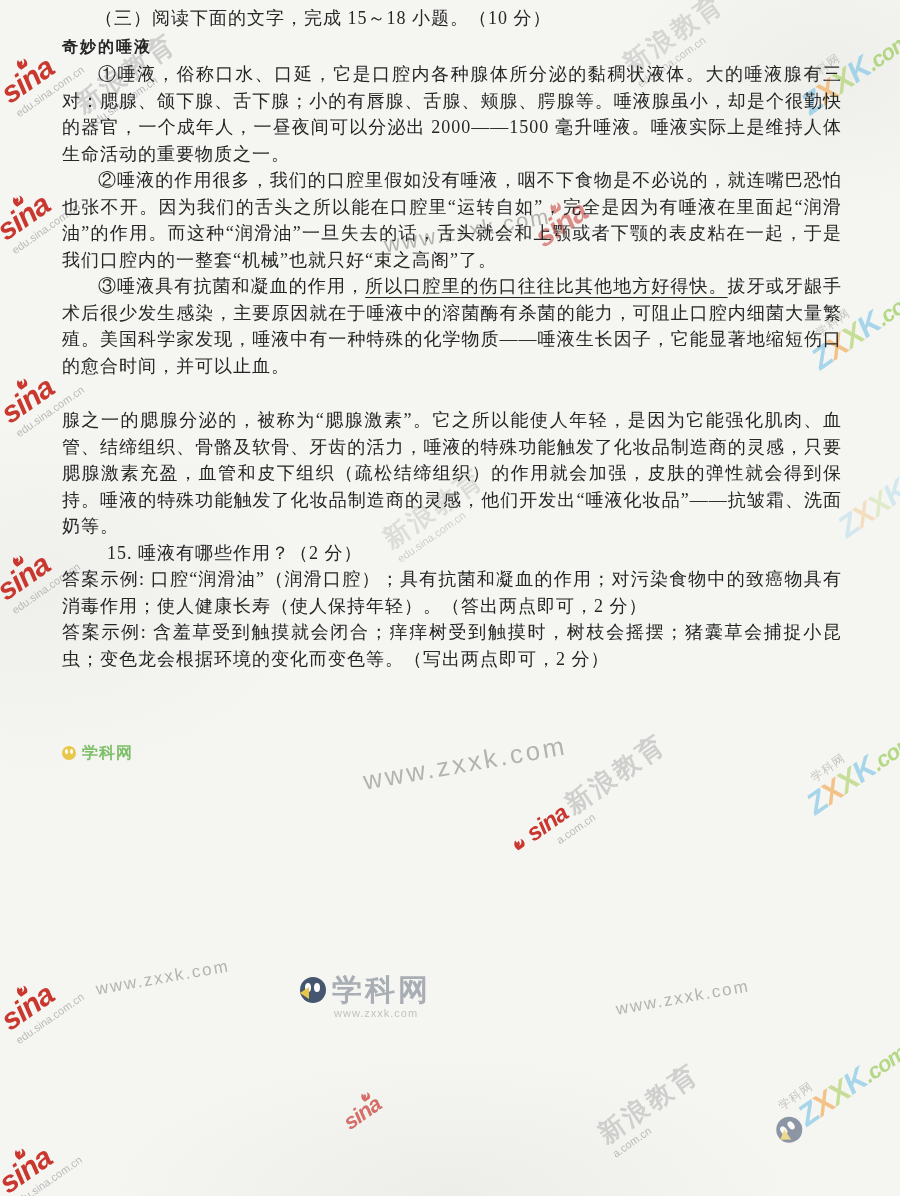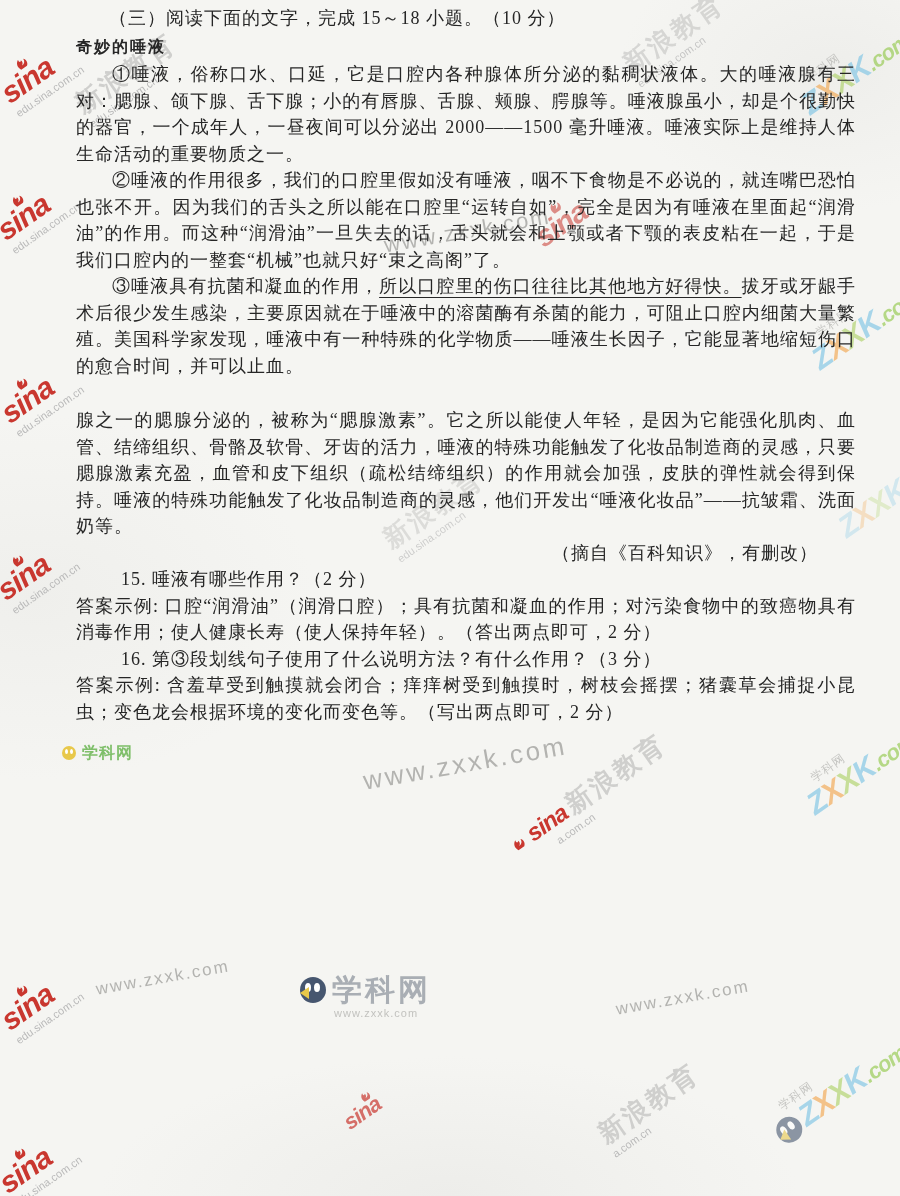--- a/index.html
+++ b/index.html
@@ -10,21 +10,21 @@
     background-image:
       radial-gradient(ellipse 300px 200px at 92% 6%, #eeeeeb 0%, rgba(238,238,235,0) 70%),
       radial-gradient(ellipse 400px 260px at 4% 50%, #efefec 0%, rgba(239,239,236,0) 70%),
       radial-gradient(ellipse 500px 200px at 50% 100%, #ededea 0%, rgba(237,237,234,0) 70%);
     overflow:hidden;
     font-family:"Liberation Serif","DejaVu Serif",serif;
   }
 
   
   .content{
-    position:absolute;left:76px;top:5px;width:780px;z-index:2;
+    position:absolute;left:62px;top:5px;width:780px;z-index:2;
     color:#262626;
     font-size:18px;line-height:26.5px;
     letter-spacing:1px;
     text-align:justify;
   }
   .section-header{margin-left:33px;}
   .doc-title{
     margin:2px 0 1px 0;
     font-size:16px;font-weight:bold;
     text-align:left;letter-spacing:2px;
@@ -258,24 +258,22 @@
     <p class="para">①唾液，俗称口水、口延，它是口腔内各种腺体所分泌的黏稠状液体。大的唾液腺有三对：腮腺、颌下腺、舌下腺；小的有唇腺、舌腺、颊腺、腭腺等。唾液腺虽小，却是个很勤快的器官，一个成年人，一昼夜间可以分泌出 2000——1500 毫升唾液。唾液实际上是维持人体生命活动的重要物质之一。</p>
 
     <p class="para">②唾液的作用很多，我们的口腔里假如没有唾液，咽不下食物是不必说的，就连嘴巴恐怕也张不开。因为我们的舌头之所以能在口腔里“运转自如”，完全是因为有唾液在里面起“润滑油”的作用。而这种“润滑油”一旦失去的话，舌头就会和上颚或者下颚的表皮粘在一起，于是我们口腔内的一整套“机械”也就只好“束之高阁”了。</p>
 
     <p class="para"><span>③唾液具有抗菌和凝血的作用，</span><span class="underlined">所以口腔里的伤口往往比其他地方好得快。</span><span>拔牙或牙龈手术后很少发生感染，主要原因就在于唾液中的溶菌酶有杀菌的能力，可阻止口腔内细菌大量繁殖。美国科学家发现，唾液中有一种特殊的化学物质——唾液生长因子，它能显著地缩短伤口的愈合时间，并可以止血。</span></p>
 
 
 
     <p class="para para-cont gap-top">腺之一的腮腺分泌的，被称为“腮腺激素”。它之所以能使人年轻，是因为它能强化肌肉、血管、结缔组织、骨骼及软骨、牙齿的活力，唾液的特殊功能触发了化妆品制造商的灵感，只要腮腺激素充盈，血管和皮下组织（疏松结缔组织）的作用就会加强，皮肤的弹性就会得到保持。唾液的特殊功能触发了化妆品制造商的灵感，他们开发出“唾液化妆品”——抗皱霜、洗面奶等。</p>
 
-    <div class="attribution">（摘自《百科知识》，有删改）</div>
 
     <div class="question">15. 唾液有哪些作用？（2 分）</div>
     <div class="answer">答案示例: 口腔“润滑油”（润滑口腔）；具有抗菌和凝血的作用；对污染食物中的致癌物具有消毒作用；使人健康长寿（使人保持年轻）。（答出两点即可，2 分）</div>
 
-    <div class="question">16. 第③段划线句子使用了什么说明方法？有什么作用？（3 分）</div>
 
 
     <div class="answer">答案示例: 含羞草受到触摸就会闭合；痒痒树受到触摸时，树枝会摇摆；猪囊草会捕捉小昆虫；变色龙会根据环境的变化而变色等。（写出两点即可，2 分）</div>
 
   </div>
 </div>
 
 </body></html>

